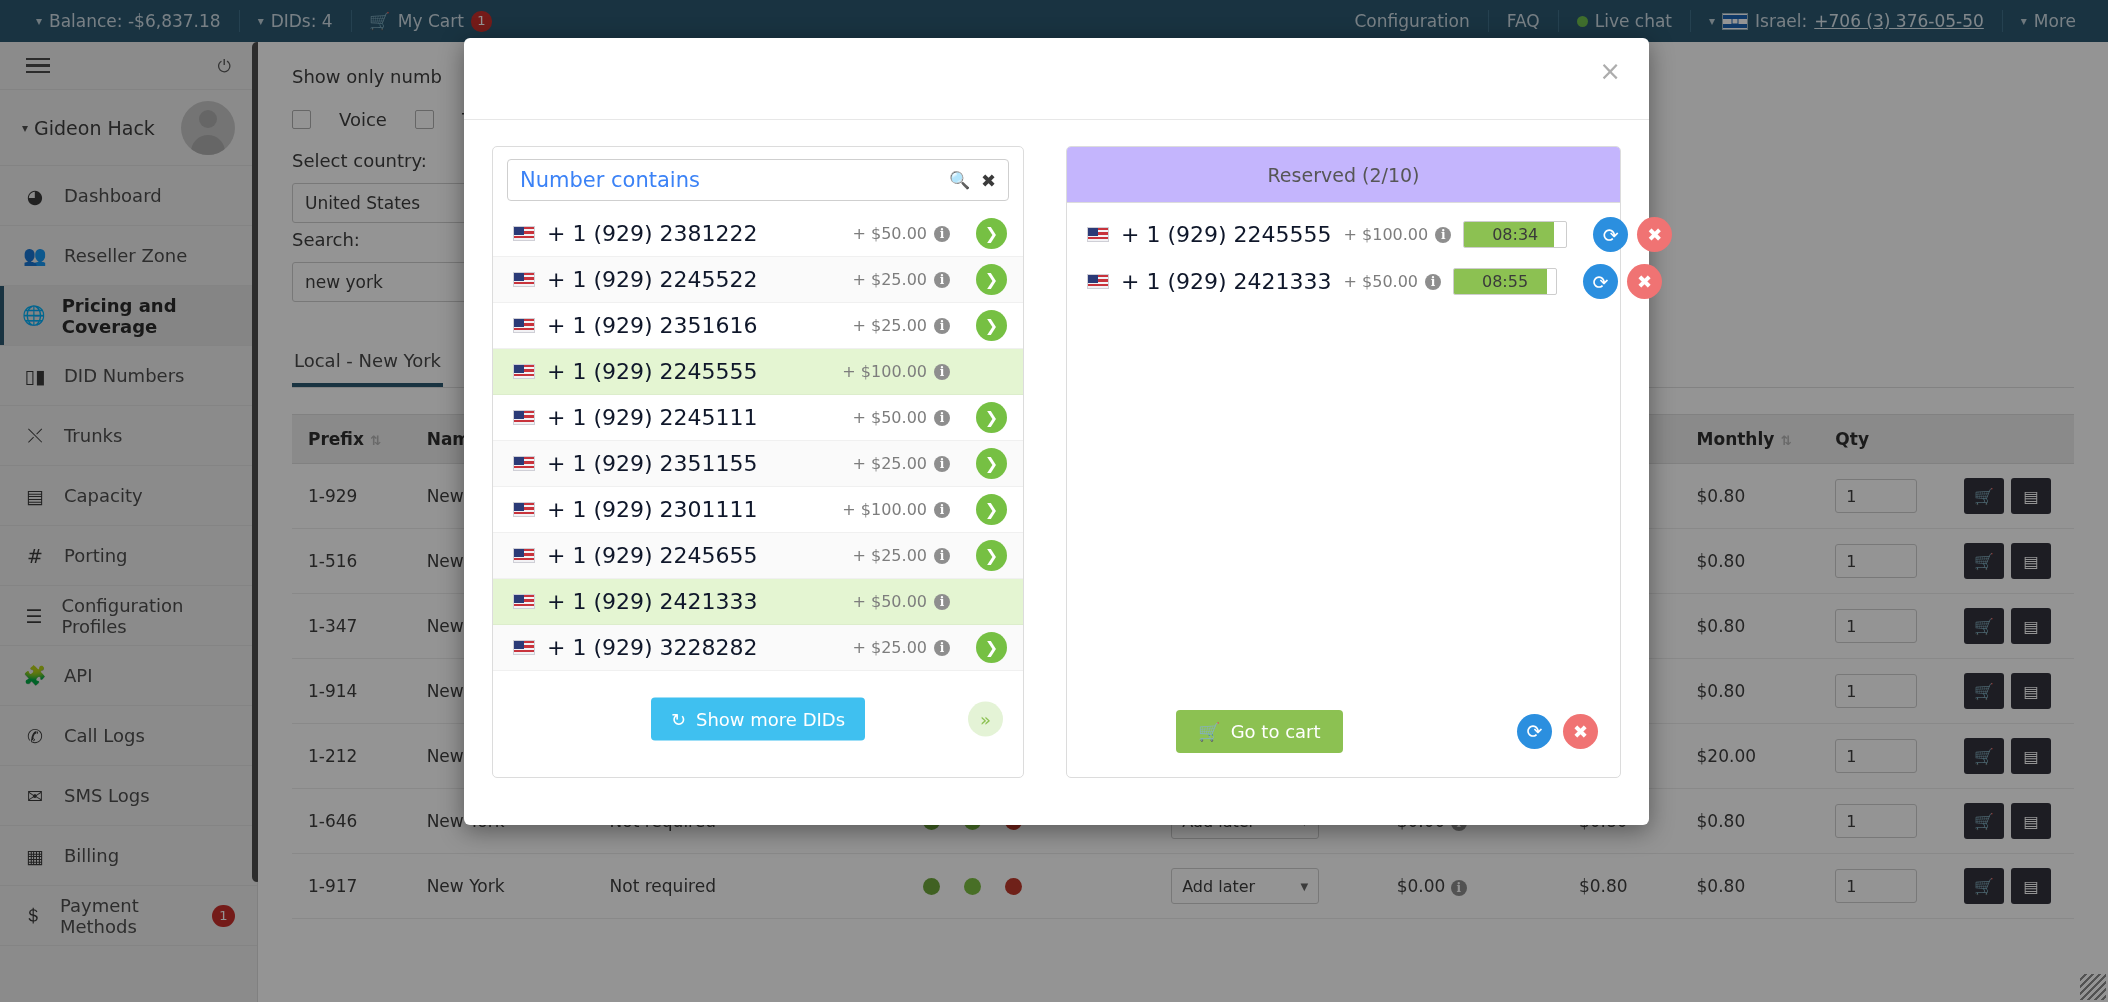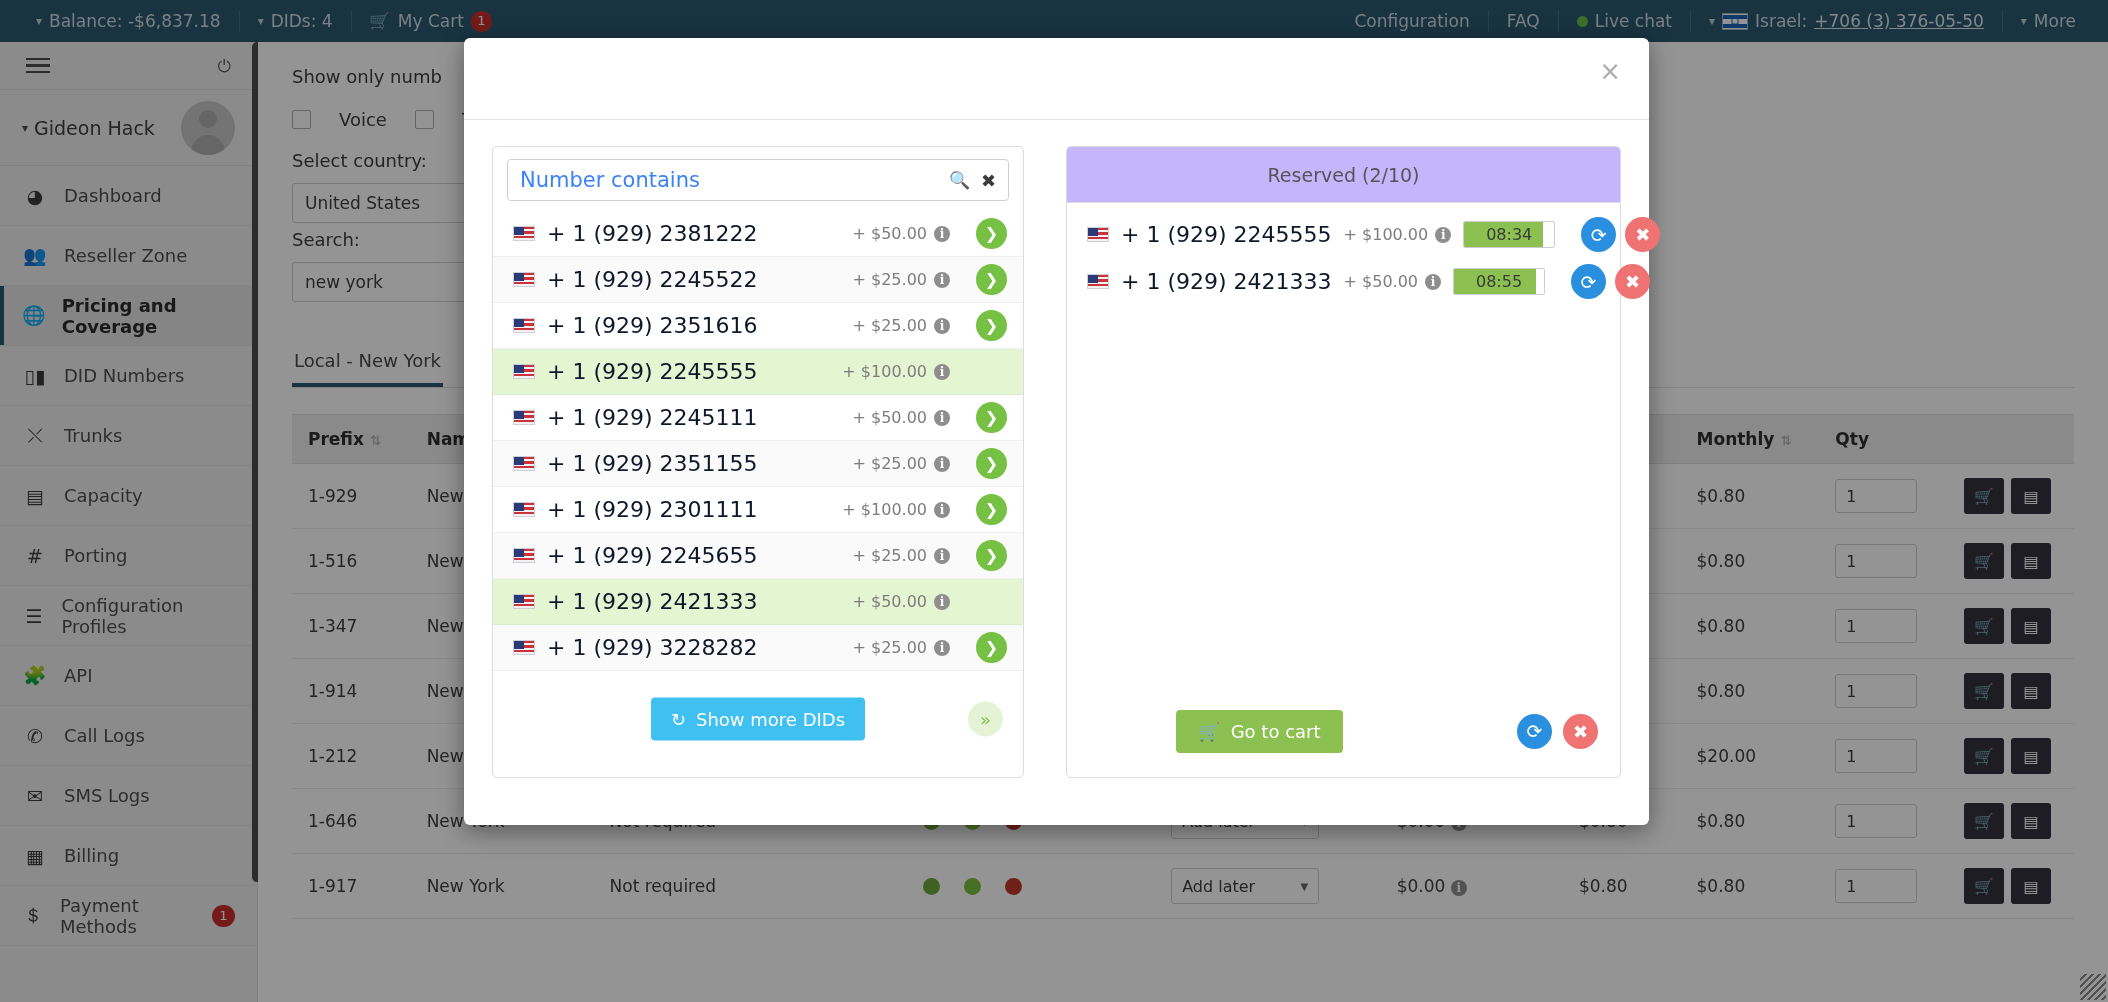--- a/index.html
+++ b/index.html
@@ -213,21 +213,21 @@
     display:flex; align-items:center; justify-content:center; font-size:18px;
   }
   .rbtn-blue { width:35px; height:35px; border-radius:50%; background:#2b8fdf; color:#fff;
     display:flex; align-items:center; justify-content:center; font-size:19px; }
   .rbtn-red { width:35px; height:35px; border-radius:50%; background:#f07373; color:#fff;
     display:flex; align-items:center; justify-content:center; font-size:18px; font-weight:700;}
 
   .resrow { display:flex; align-items:center; height:47px; padding: 0 18px 0 20px; gap:12px; }
   .resrow .price { margin-left:0; }
   .timer {
-    margin-left:auto; width:92px; height:27px; border:1px solid #cdcdcd; background:#fff;
+    margin-left:auto; width:104px; height:27px; border:1px solid #cdcdcd; background:#fff;
     position:relative; border-radius:2px; overflow:hidden; flex:0 0 auto;padding-left:36px;
   }
   .timer .fill { position:absolute; left:0; top:0; bottom:0; background:#8cc152; }
   .timer .txt { position:absolute; inset:0; display:flex; align-items:center; justify-content:center;
     font-size:16px; color:#3a3a3a; }
   .resrow .acts { display:flex; gap:9px; margin-left:14px; flex:0 0 auto;}
   .res-body { min-height: 574px; position:relative; }
   .res-foot { position:absolute; left:0; right:0; bottom:0; height:92px; display:flex; align-items:center; padding:0 22px;}
   .res-foot .acts { display:flex; gap:11px; margin-left:auto; }
   .lf-foot { position:relative; height:96px; }

